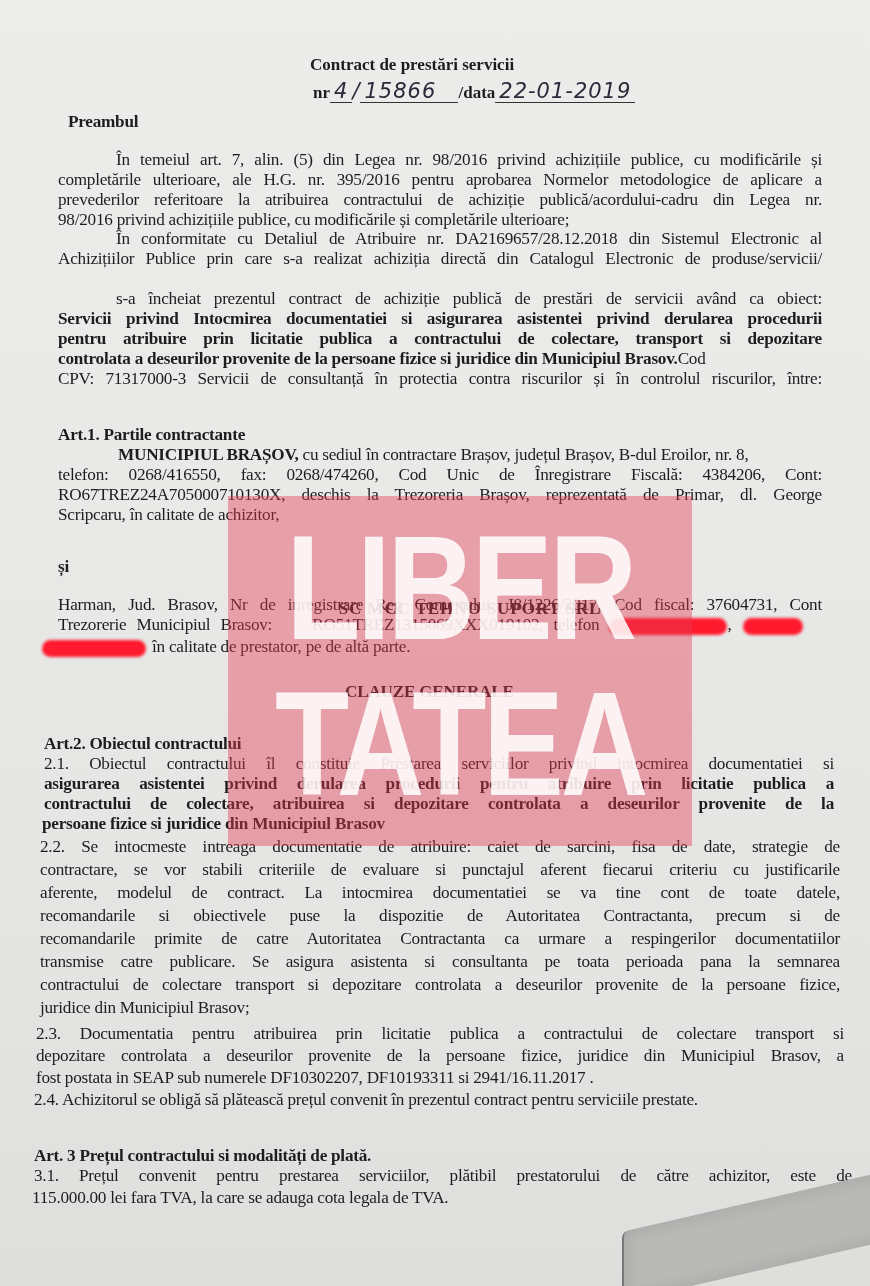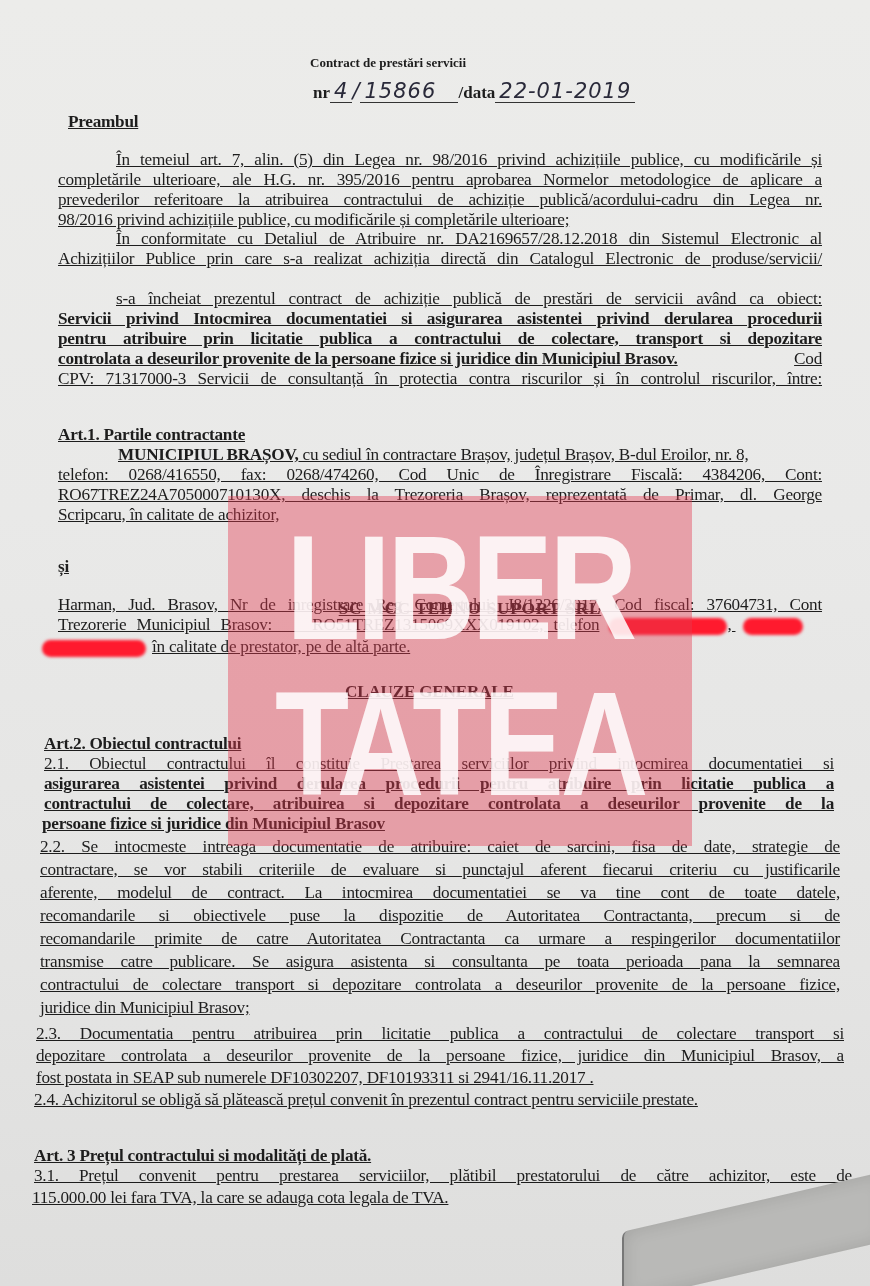--- a/index.html
+++ b/index.html
@@ -6,26 +6,25 @@
     body {
       width: 870px; height: 1286px; overflow: hidden; position: relative;
       background: linear-gradient(180deg, #ececea 0%, #e9e9e8 40%, #e4e4e3 75%, #dededd 100%);
       font-family: "Liberation Serif", serif; color: #1d1d1d;
     }
     .page { position: absolute; inset: 0; }
     .line {
       position: absolute; left: 58px; width: 764px;
       font-size: 17.2px; line-height: 20px; white-space: nowrap;
       letter-spacing: -0.25px;
-      text-decoration: underline;
     }
     .just { text-align: justify; text-align-last: justify; white-space: normal; }
     .b { font-weight: bold; }
     .indent { padding-left: 58px; box-sizing: border-box; }
-    .title { position: absolute; left: 310px; top: 55px; font-size: 13px; font-weight: bold; }
+    .title { position: absolute; left: 310px; top: 55px; font-size: 17px; font-weight: bold; }
     .nr-line { position: absolute; left: 313px; top: 80px; font-size: 17px; font-weight: bold; white-space: nowrap; }
     .hand {
       font-family: "DejaVu Sans", sans-serif; font-weight: normal; font-style: italic;
       font-size: 21px; color: #2a2a3a; border-bottom: 1.5px solid #333; display: inline-block;
       line-height: 22px; letter-spacing: 1px; padding: 0 4px;
     }
     .redact {
       display: inline-block; height: 17px; background: #ff1a2e; border-radius: 9px;
       vertical-align: middle; filter: blur(1.5px);
     }
@@ -62,21 +61,21 @@
 
   <div class="line just" style="top:150px;padding-left:58px;left:58px;width:764px;box-sizing:border-box;left:58px">În temeiul art. 7, alin. (5) din Legea nr. 98/2016 privind achizițiile publice, cu modificările și</div>
   <div class="line just" style="top:170px">completările ulterioare, ale H.G. nr. 395/2016 pentru aprobarea Normelor metodologice de aplicare a</div>
   <div class="line just" style="top:190px">prevederilor referitoare la atribuirea contractului de achiziție publică/acordului-cadru din Legea nr.</div>
   <div class="line" style="top:210px">98/2016 privind achizițiile publice, cu modificările și completările ulterioare;</div>
   <div class="line just indent" style="top:229px;padding-left:58px">În conformitate cu Detaliul de Atribuire nr. DA2169657/28.12.2018 din Sistemul Electronic al</div>
   <div class="line just" style="top:249px">Achizițiilor Publice prin care s-a realizat achiziția directă din Catalogul Electronic de produse/servicii/</div>
   <div class="line just indent" style="top:289px">s-a încheiat prezentul contract de achiziție publică de prestări de servicii având ca obiect:</div>
   <div class="line just b" style="top:309px">Servicii privind Intocmirea documentatiei si asigurarea asistentei privind derularea procedurii</div>
   <div class="line just b" style="top:329px">pentru atribuire prin licitatie publica a contractului de colectare, transport si depozitare</div>
-  <div class="line b" style="top:349px;width:764px;display:flex;justify-content:space-between">
+  <div class="line b" style="top:349px;width:764px;display:flex;justify-content:flex-start">
     <span>controlata a deseurilor provenite de la persoane fizice si juridice din Municipiul Brasov.</span>
     <span style="font-weight:normal">Cod</span>
   </div>
   <div class="line just" style="top:369px">CPV: 71317000-3  Servicii de consultanță în protectia contra riscurilor și în controlul riscurilor, între:</div>
 
   <div class="line b" style="top:425px">Art.1. Partile contractante</div>
   <div class="line indent" style="top:445px;padding-left:60px;display:flex">
     <span class="b">MUNICIPIUL BRAȘOV,</span>
     <span style="white-space:pre"> cu sediul în contractare Brașov, județul Brașov, B-dul Eroilor, nr. 8,</span>
   </div>

